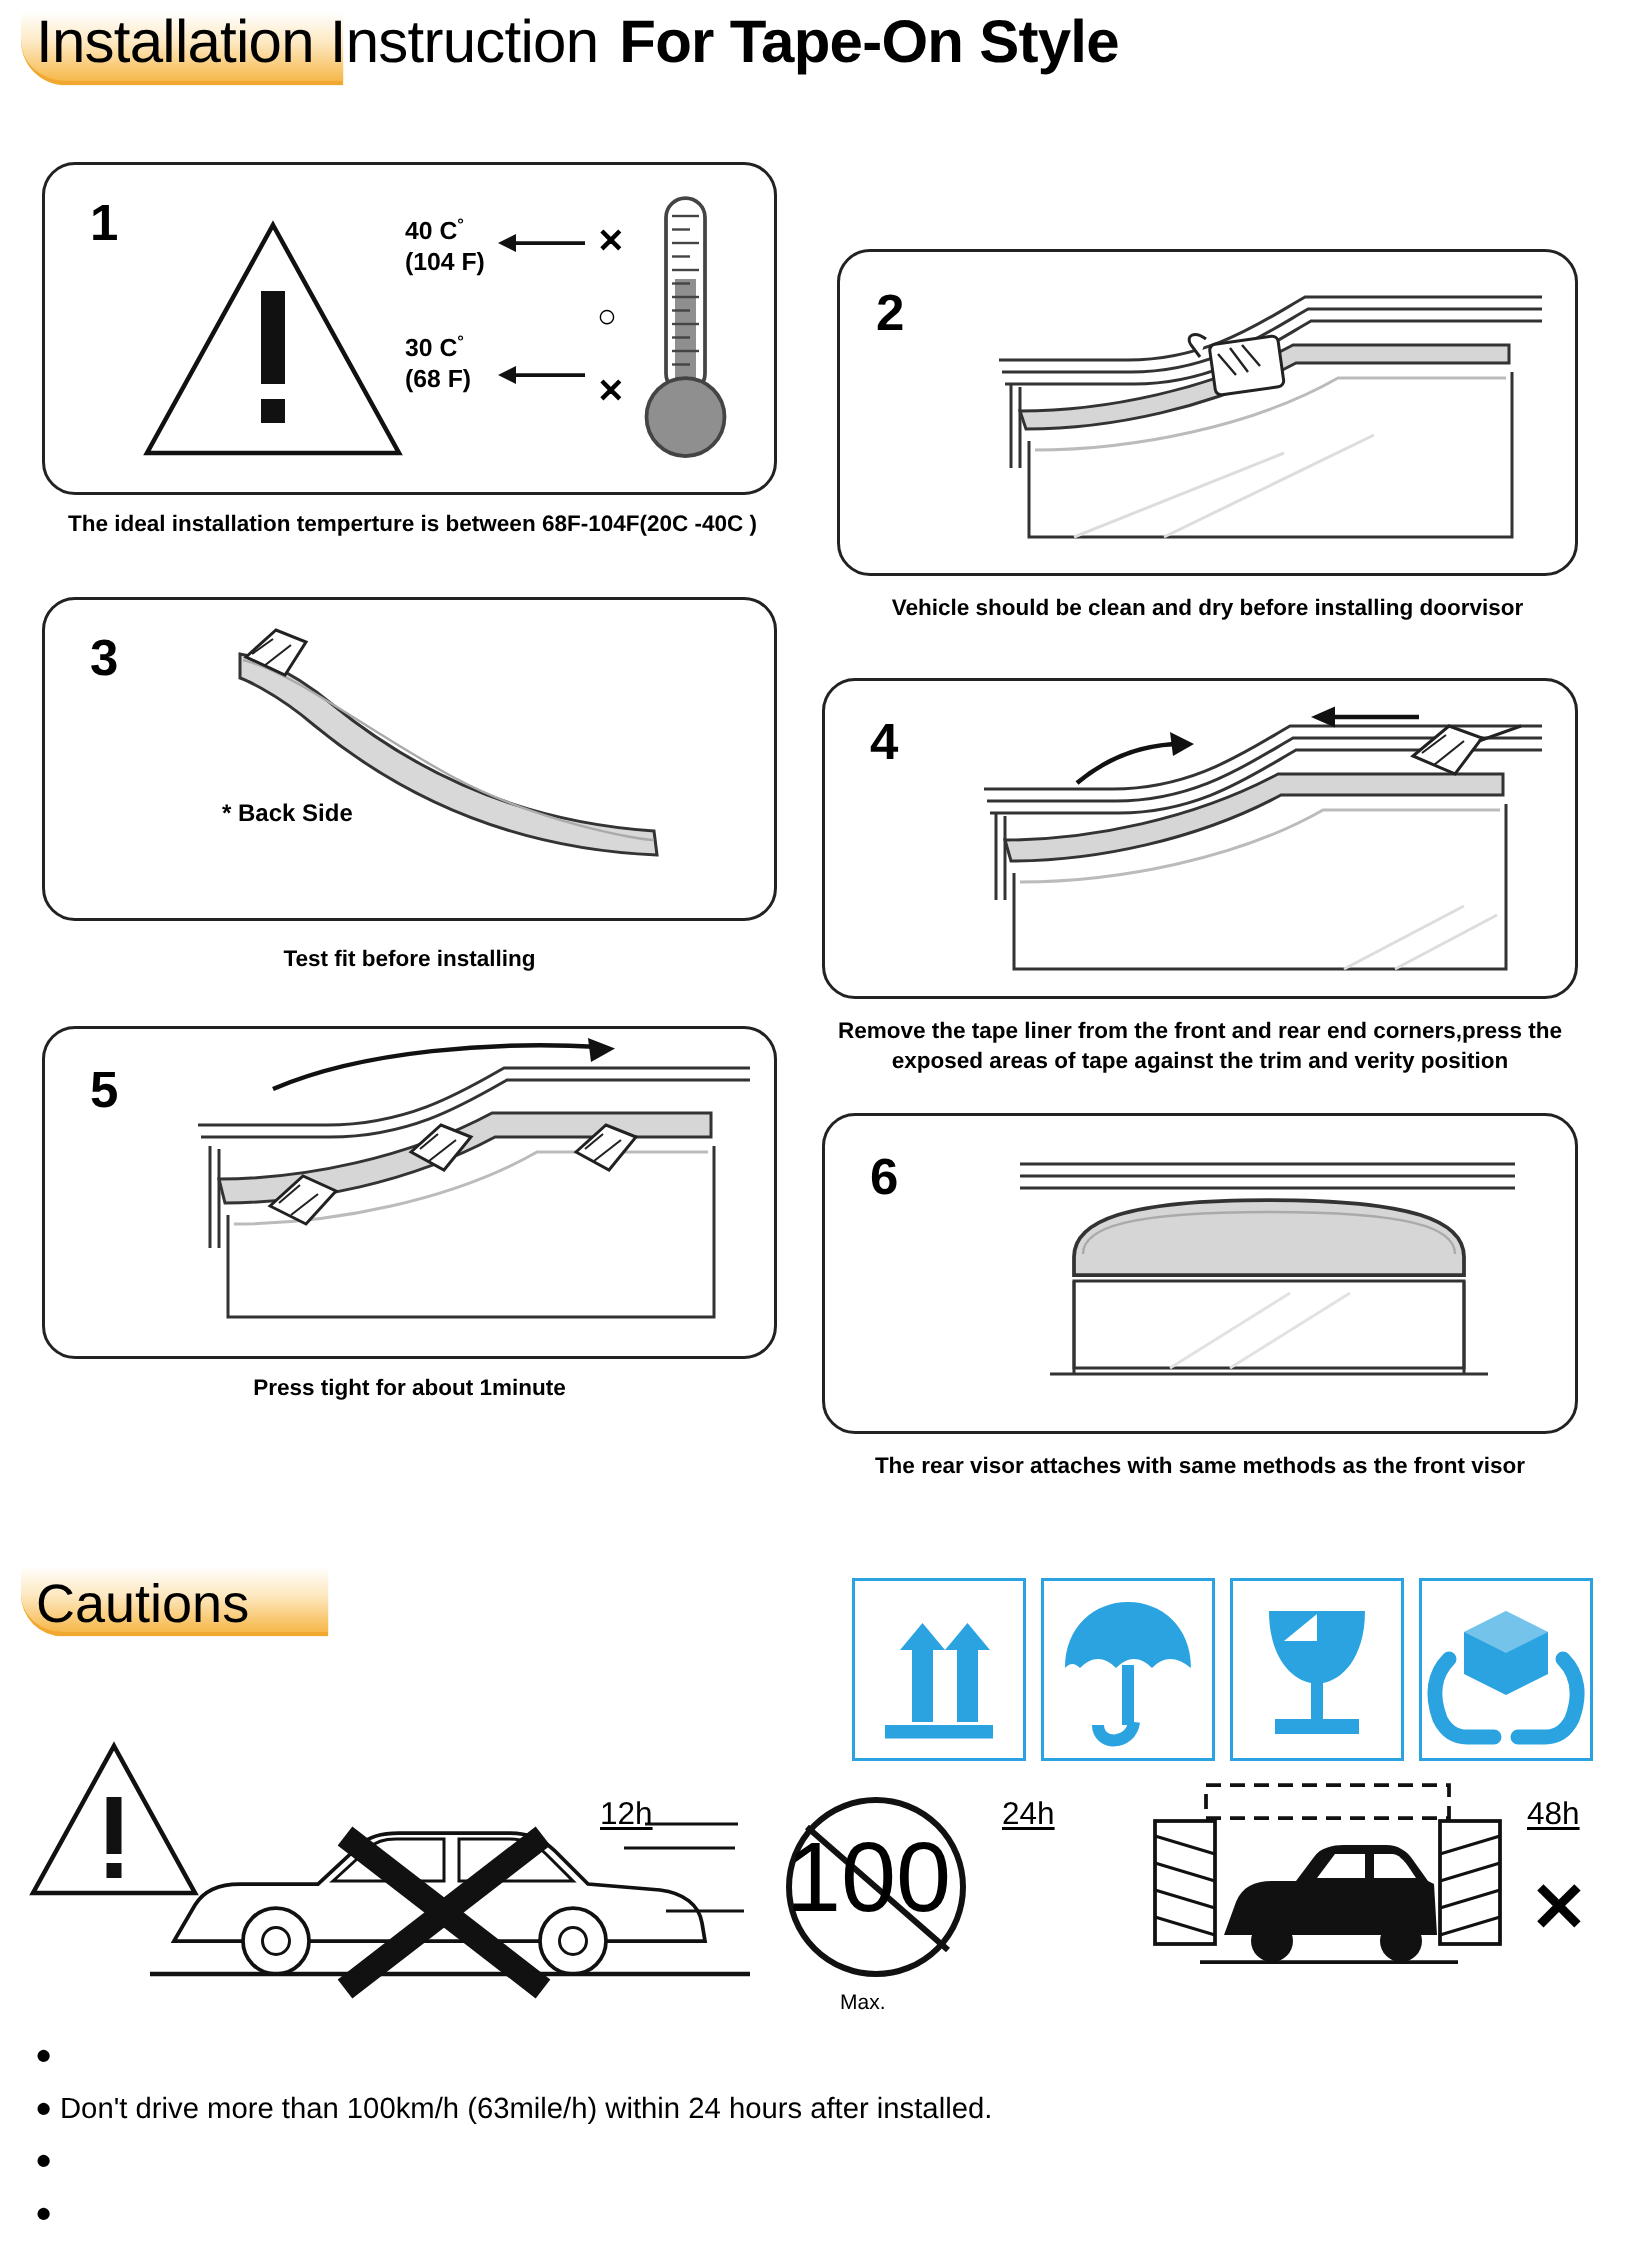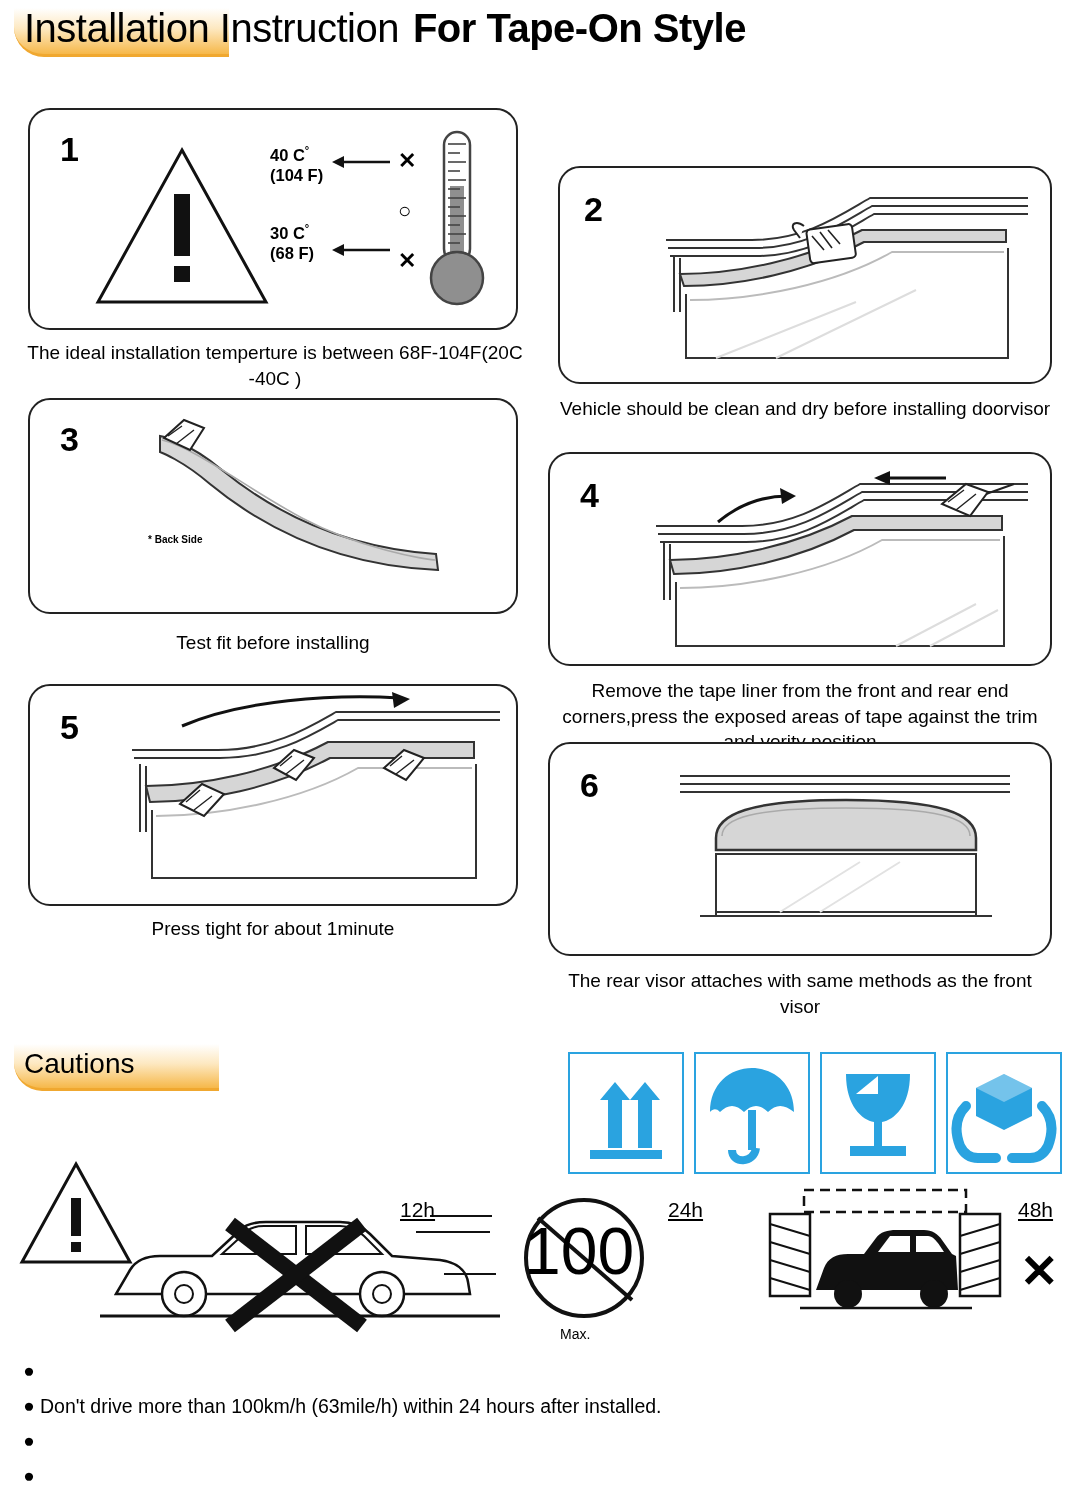--- a/index.html
+++ b/index.html
@@ -62,39 +62,40 @@
     box-sizing: border-box;
   }
   .step-num {
     position: absolute;
     font-size: 34px;
     font-weight: 700;
     line-height: 1;
   }
   .caption {
     position: absolute;
-    font-size: 19px;
+    font-size: 15px;
     text-align: center;
     line-height: 1.35;
     color: #000;
+    font-weight: bold;
   }
 
   
   .cautions-swoosh {
     position: absolute;
     left: 14px; top: 1044px;
     width: 205px; height: 44px;
     background: linear-gradient(180deg, #ffffff 0%, #fde8c0 45%, #f6b84a 100%);
     border-bottom: 3px solid #f0a830;
     border-radius: 0 0 0 28px;
   }
   .cautions-text {
     position: absolute;
     left: 24px; top: 1048px;
-    font-size: 28px;
+    font-size: 36px;
     font-weight: 400;
   }
 
   
   .ship-box {
     position: absolute;
     border: 2px solid #2aa3e0;
     background: #fff;
     box-sizing: border-box;
     top: 1052px;
@@ -122,21 +123,21 @@
     line-height: 26px;
   }
   .bullet-text {
     font-size: 19.5px;
     line-height: 26px;
   }
 
   .abs { position: absolute; }
   .small-label {
     position: absolute;
-    font-size: 10px;
+    font-size: 16px;
     font-weight: 700;
   }
   .temp-label {
     position: absolute;
     font-size: 16.5px;
     font-weight: 700;
     line-height: 1.25;
     white-space: nowrap;
   }
   .cx-mark {

